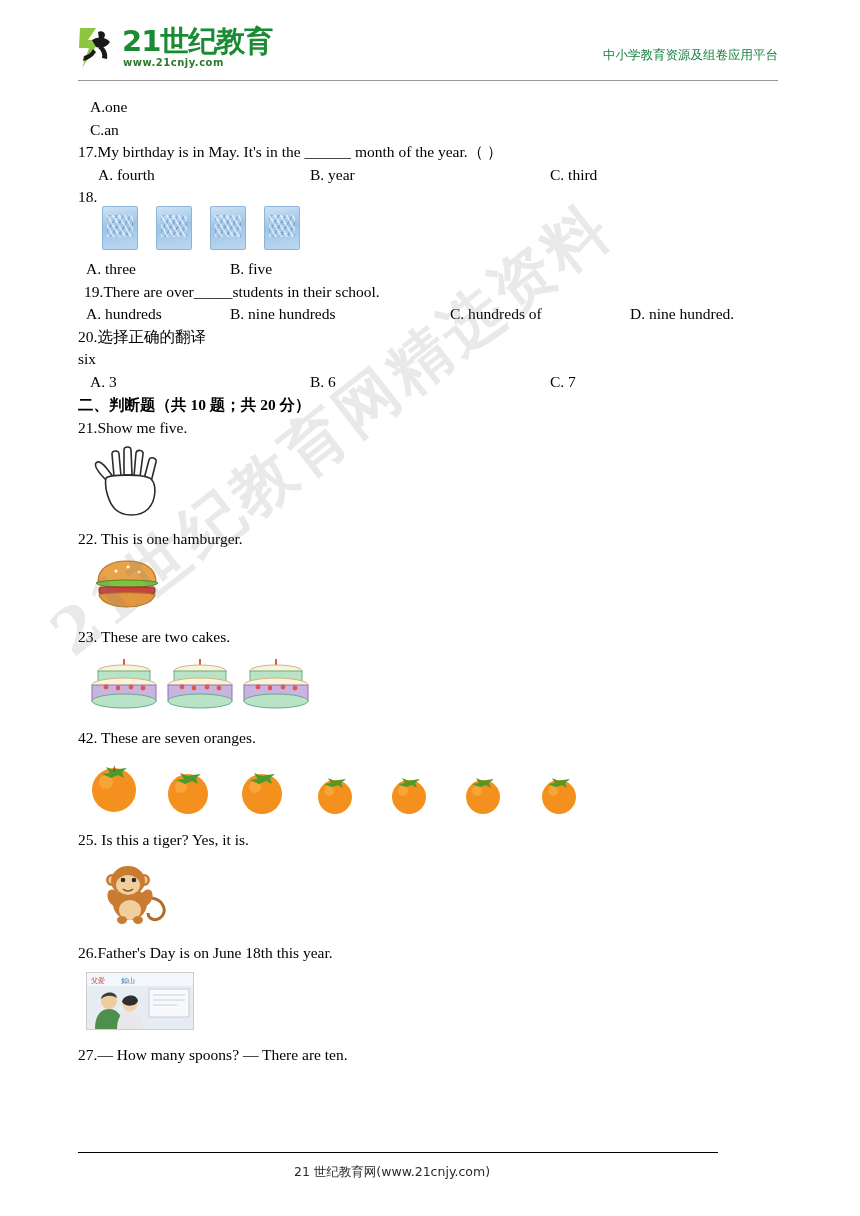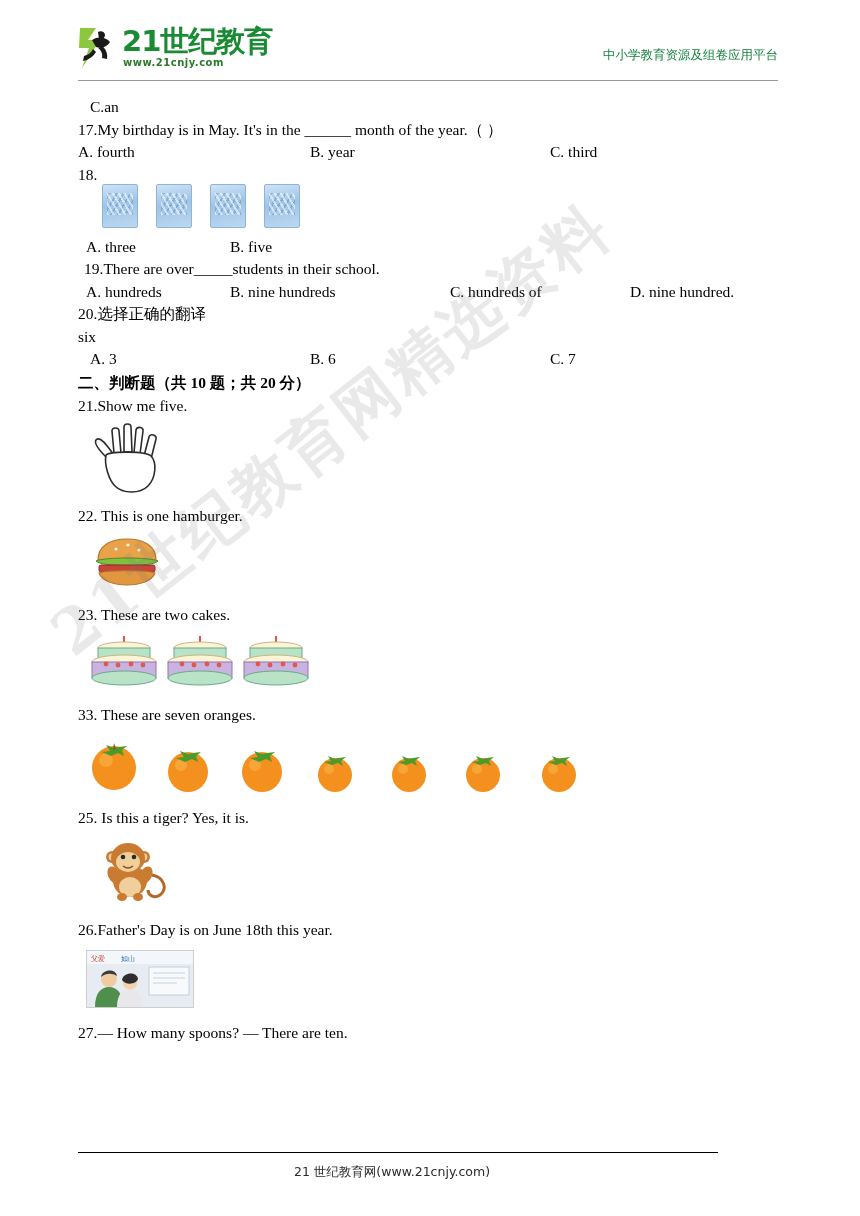--- a/index.html
+++ b/index.html
@@ -221,25 +221,26 @@
   <div class="header-slogan">中小学教育资源及组卷应用平台</div>
   <div class="header-rule"></div>
 </div>
 
 <div class="watermark">
   <div class="watermark-text">21世纪教育网精选资料</div>
 </div>
 
 <div class="content">
 
+  <div class="line indent-1">A.one</div>
   <div class="line indent-1">C.an</div>
 
   <div class="line">17.My birthday is in May. It's in the ______ month of the year.（     ）</div>
   <div class="opt-row">
-    <span style="left:0;">A. fourth</span>
+    <span style="left:20px;">A. fourth</span>
     <span style="left:232px;">B. year</span>
     <span style="left:472px;">C. third</span>
   </div>
 
   <div class="line" style="height:18px;">18.</div>
   <div class="cards">
     <div class="card" style="left:0px;"></div>
     <div class="card" style="left:54px;"></div>
     <div class="card" style="left:108px;"></div>
     <div class="card" style="left:162px;"></div>
@@ -327,21 +328,21 @@
       <ellipse cx="38" cy="28" rx="32" ry="7" fill="#fdf3d6" stroke="#c9b485" stroke-width="1"></ellipse>
       <rect x="6" y="28" width="64" height="16" fill="#c9b3e0" stroke="#8e74b5" stroke-width="1"></rect>
       <ellipse cx="38" cy="44" rx="32" ry="7" fill="#b8e3c6" stroke="#6bab86" stroke-width="1"></ellipse>
       <circle cx="20" cy="30" r="2.4" fill="#e2574c"></circle>
         <circle cx="32" cy="31" r="2.4" fill="#e2574c"></circle>
       <circle cx="45" cy="30" r="2.4" fill="#e2574c"></circle>
         <circle cx="57" cy="31" r="2.4" fill="#e2574c"></circle>
     </svg>
   </div>
 
-  <div class="line" style="margin-top:12px;">33. These are seven oranges.</div>
+  <div class="line" style="margin-top:12px;">42. These are seven oranges.</div>
   <div class="oranges-wrap">
     <svg width="56" height="56" viewBox="0 0 56 56" style="position:absolute;left:0px;top:0px;">
       <circle cx="28" cy="31" r="22" fill="#f4901e"></circle>
       <circle cx="20" cy="23" r="7" fill="#f9b045" opacity="0.65"></circle>
       <path d="M28 11 l-8 -3 l4 6 l-8 1 l9 4 l7 -3 l6 3 l-2 -6 l5 -4 l-8 1 z" fill="#4c9a2a"></path>
       <path d="M28 6 l2 6 l-3 1 z" fill="#7a5a2a"></path>
     </svg>
     <svg width="56" height="56" viewBox="0 0 56 56" style="position:absolute;left:74px;top:4px;">
       <circle cx="28" cy="31" r="20" fill="#f4901e"></circle>
       <circle cx="21" cy="24" r="6" fill="#f9b045" opacity="0.65"></circle>

